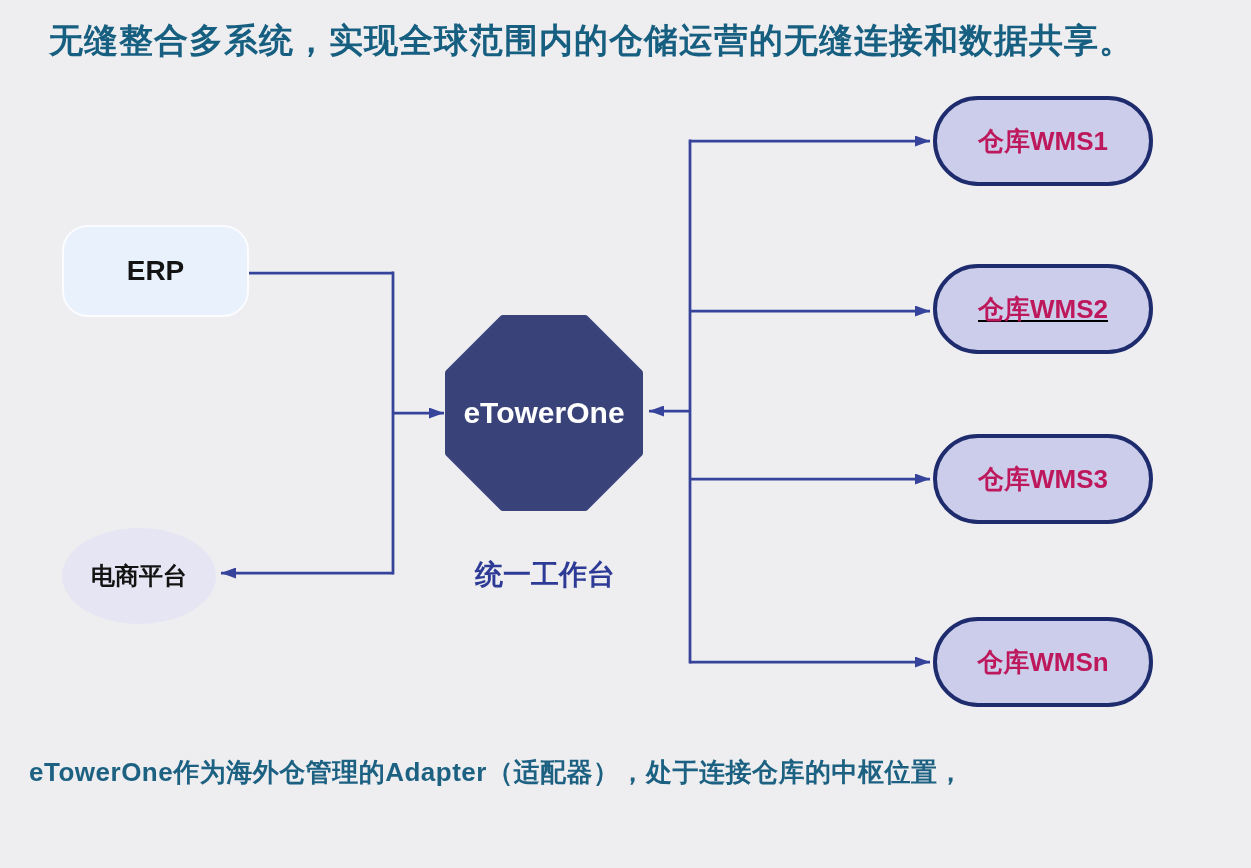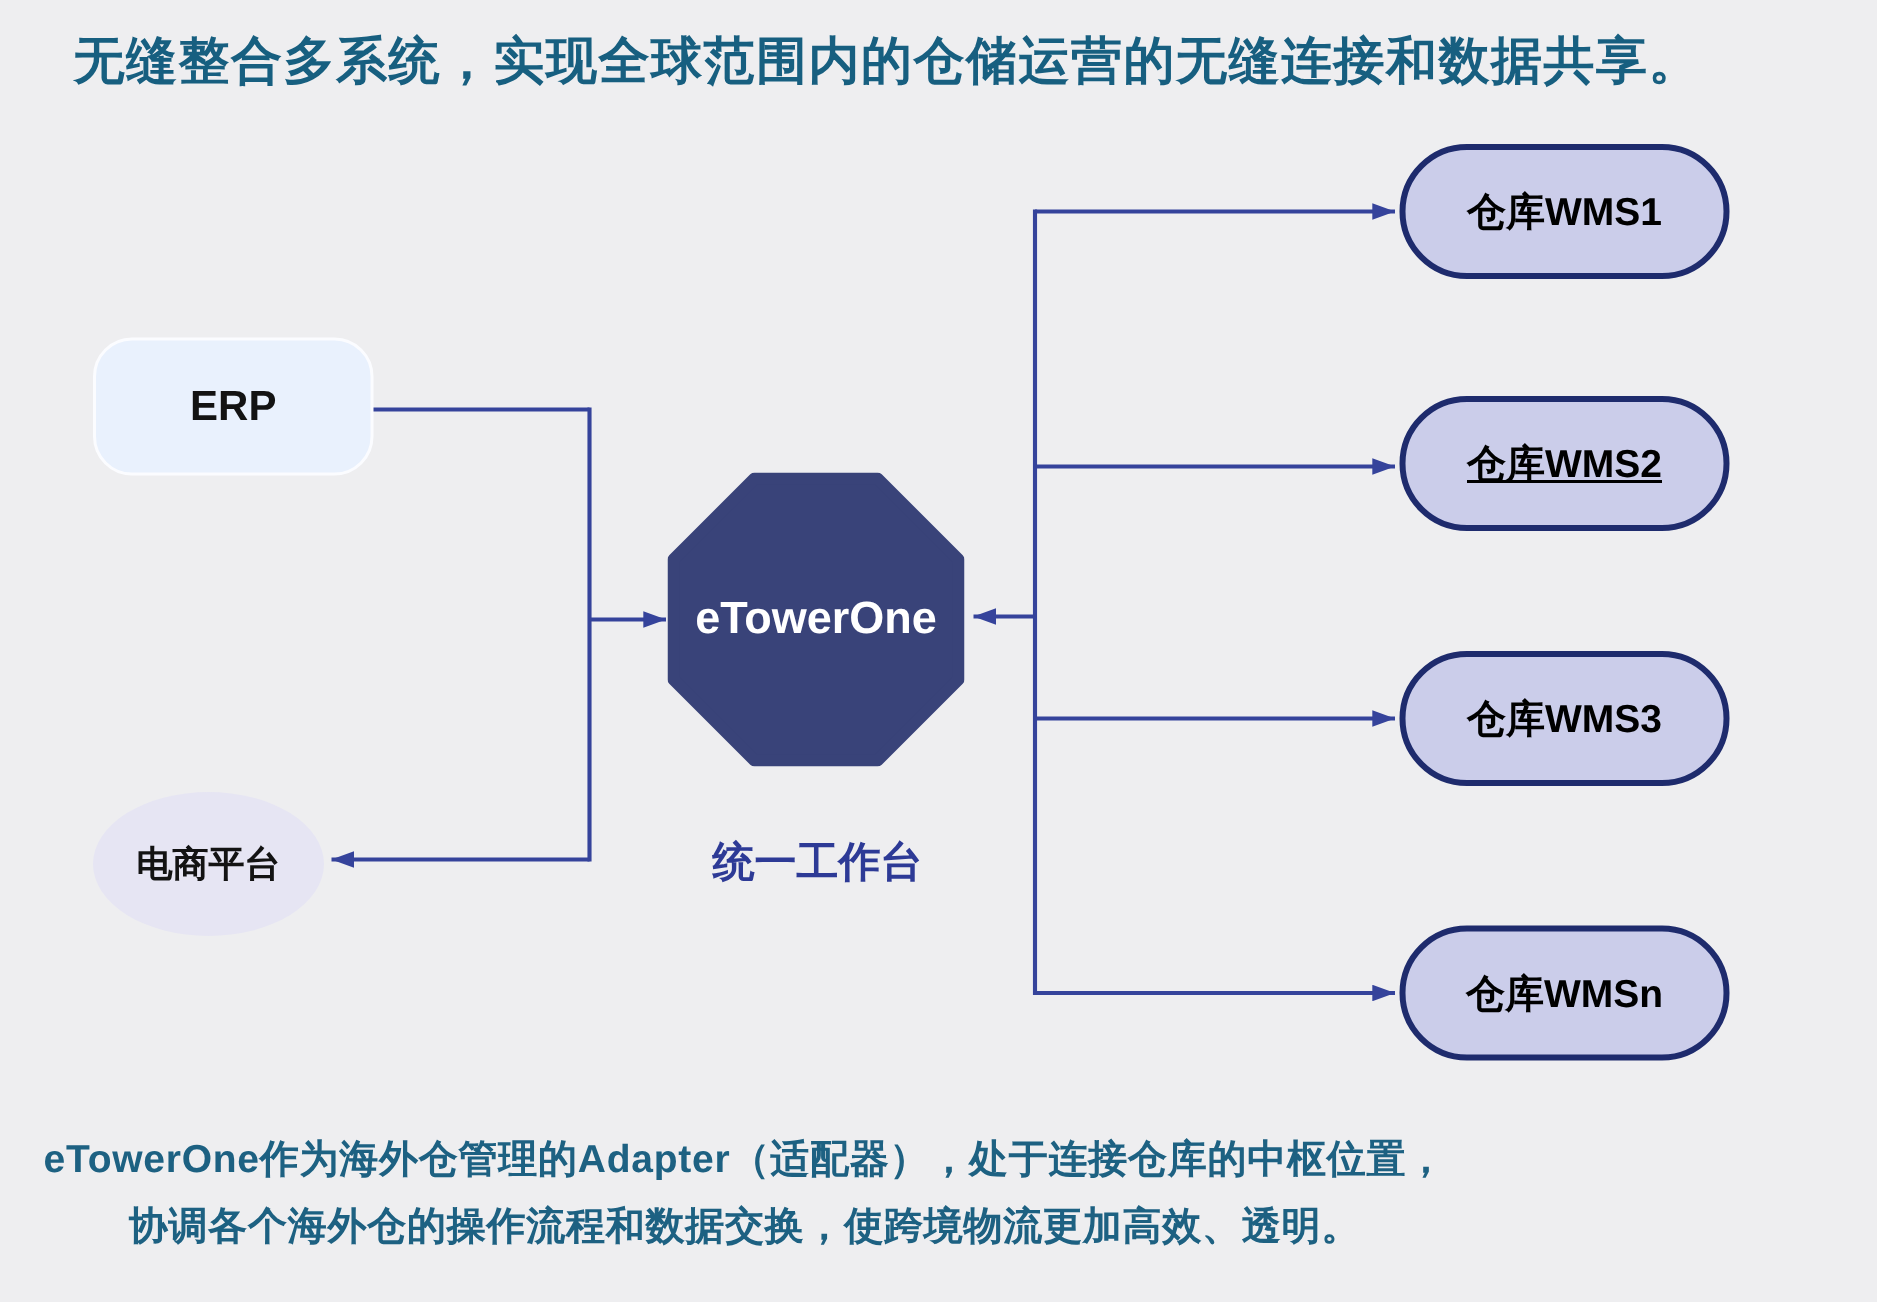--- a/index.html
+++ b/index.html
@@ -115,21 +115,21 @@
     border: 4px solid #1e2b6d;
     border-radius: 45px;
     display: flex;
     align-items: center;
     justify-content: center;
     box-sizing: border-box;
   }
   .pill .node-label {
     font-size: 26px;
     font-weight: bold;
-    color: #000000;
+    color: #be185d;
   }
   .pill-wms1 { top: 96px; }
   .pill-wms2 { top: 264px; text-decoration: underline; }
   .pill-wms3 { top: 434px; }
   .pill-wmsn { top: 617px; justify-content: center; }
   .footer-text {
     position: absolute;
     left: 0;
     top: 750px;
     width: 993px;
@@ -195,16 +195,15 @@
   </div>
   <div class="pill pill-wms3">
     <span class="node-label">仓库WMS3</span>
   </div>
   <div class="pill pill-wmsn">
     <span class="node-label">仓库WMSn</span>
   </div>
 
   <div class="footer-text">
     <div>eTowerOne作为海外仓管理的Adapter（适配器），处于连接仓库的中枢位置，</div>
-    <div>协调各个海外仓的操作流程和数据交换，使跨境物流更加高效、透明。</div>
   </div>
 
 </div>
 
 </body></html>

